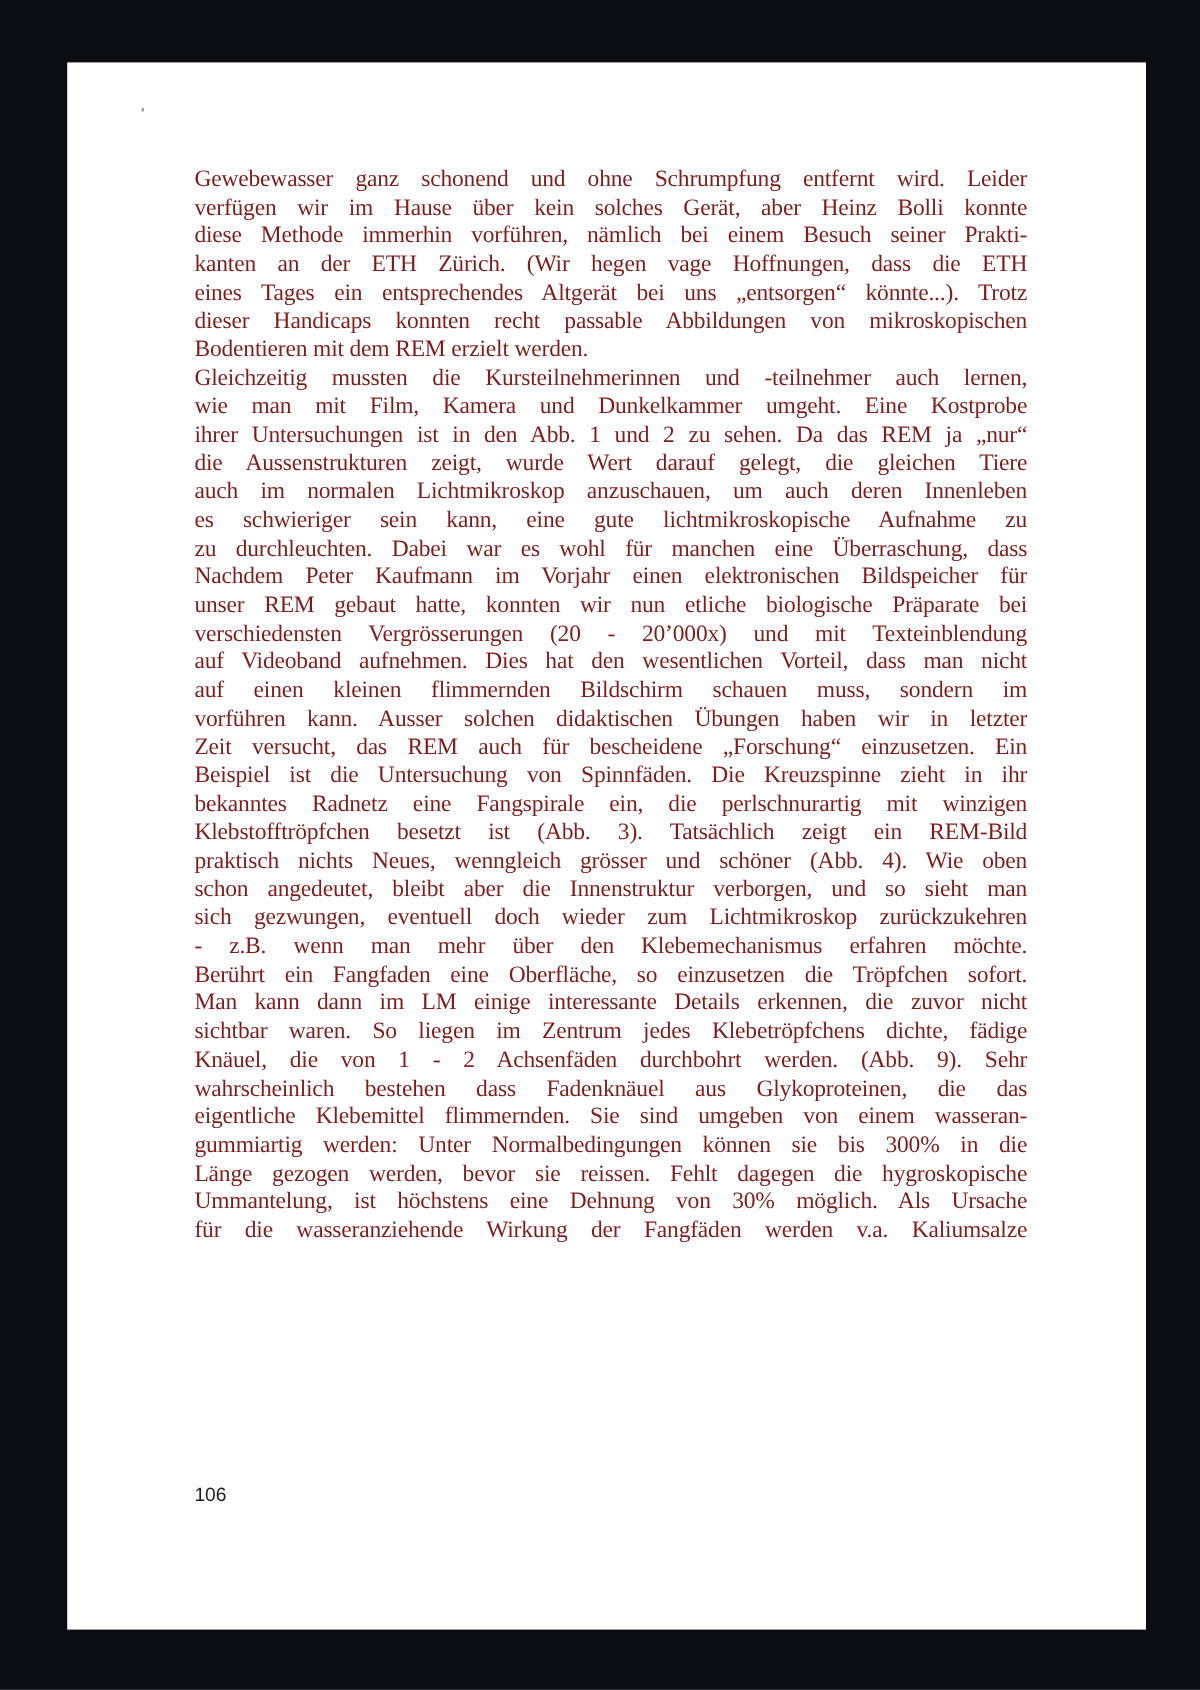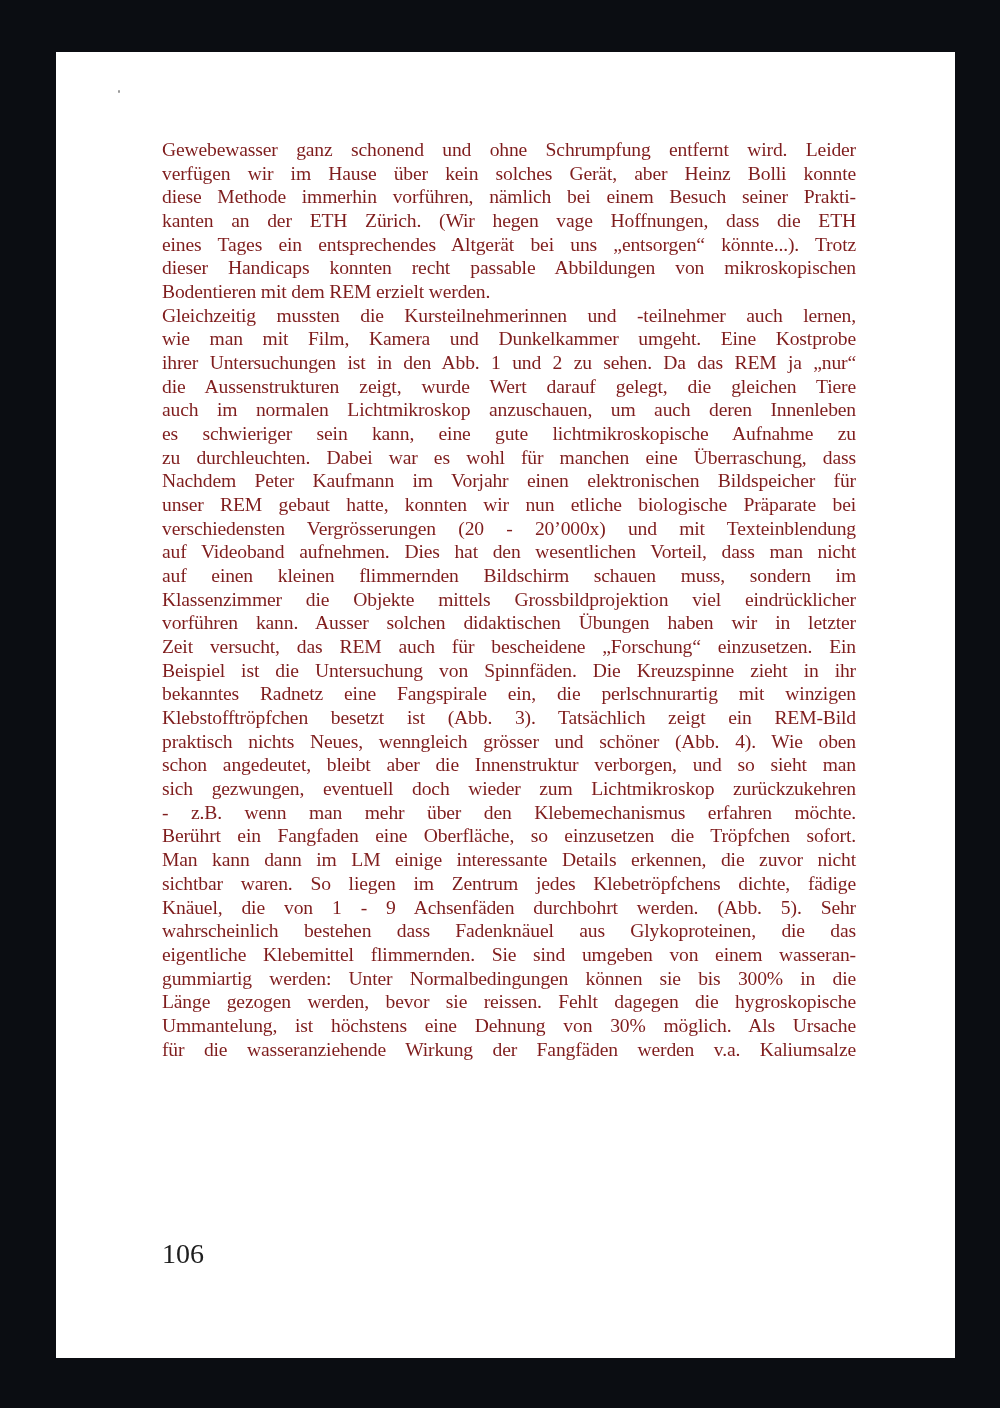--- a/index.html
+++ b/index.html
@@ -48,22 +48,22 @@
     .line.last {
       text-align-last: left;
     }
     .line em {
       font-style: italic;
     }
     .page-number {
       position: absolute;
       left: 106px;
       top: 1186px;
-      font-family: Liberation Serif, serif;
-      font-size: 28px;
+      font-family: Liberation Sans, sans-serif;
+      font-size: 16px;
       color: #1e1e1e;
     }
   </style>
 </head>
 <body>
 
 <div class="page">
   <span class="speck"></span>
 
   <div class="text-block">
@@ -87,34 +87,33 @@
       <span class="line">es schwieriger sein kann, eine gute lichtmikroskopische Aufnahme zu</span>
       <span class="line">zu durchleuchten. Dabei war es wohl für manchen eine Überraschung, dass</span>
     </div>
 
     <div>
       <span class="line">Nachdem Peter Kaufmann im Vorjahr einen elektronischen Bildspeicher für</span>
       <span class="line">unser REM gebaut hatte, konnten wir nun etliche biologische Präparate bei</span>
       <span class="line">verschiedensten Vergrösserungen (20 - 20’000x) und mit Texteinblendung</span>
       <span class="line">auf Videoband aufnehmen. Dies hat den wesentlichen Vorteil, dass man nicht</span>
       <span class="line">auf einen kleinen flimmernden Bildschirm schauen muss, sondern im</span>
-      <span class="line">Klassenzimmer die Objekte mittels Grossbildprojektion viel eindrücklicher</span>
       <span class="line">vorführen kann. Ausser solchen didaktischen Übungen haben wir in letzter</span>
       <span class="line">Zeit versucht, das REM auch für bescheidene „Forschung“ einzusetzen. Ein</span>
       <span class="line">Beispiel ist die Untersuchung von Spinnfäden. Die Kreuzspinne zieht in ihr</span>
       <span class="line">bekanntes Radnetz eine Fangspirale ein, die perlschnurartig mit winzigen</span>
       <span class="line">Klebstofftröpfchen besetzt ist (Abb. 3). Tatsächlich zeigt ein REM-Bild</span>
       <span class="line">praktisch nichts Neues, wenngleich grösser und schöner (Abb. 4). Wie oben</span>
       <span class="line">schon angedeutet, bleibt aber die Innenstruktur verborgen, und so sieht man</span>
       <span class="line">sich gezwungen, eventuell doch wieder zum Lichtmikroskop zurückzukehren</span>
       <span class="line">- z.B. wenn man mehr über den Klebemechanismus erfahren möchte.</span>
       <span class="line">Berührt ein Fangfaden eine Oberfläche, so einzusetzen die Tröpfchen sofort.</span>
       <span class="line">Man kann dann im LM einige interessante Details erkennen, die zuvor nicht</span>
       <span class="line">sichtbar waren. So liegen im Zentrum jedes Klebetröpfchens dichte, fädige</span>
-      <span class="line">Knäuel, die von 1 - 9 Achsenfäden durchbohrt werden. (Abb. 5). Sehr</span>
+      <span class="line">Knäuel, die von 1 - 2 Achsenfäden durchbohrt werden. (Abb. 9). Sehr</span>
       <span class="line">wahrscheinlich bestehen dass Fadenknäuel aus Glykoproteinen, die das</span>
       <span class="line">eigentliche Klebemittel flimmernden. Sie sind umgeben von einem wasseran-</span>
       <span class="line">gummiartig werden: Unter Normalbedingungen können sie bis 300% in die</span>
       <span class="line">Länge gezogen werden, bevor sie reissen. Fehlt dagegen die hygroskopische</span>
       <span class="line">Ummantelung, ist höchstens eine Dehnung von 30% möglich. Als Ursache</span>
       <span class="line">für die wasseranziehende Wirkung der Fangfäden werden v.a. Kaliumsalze</span>
     </div>
   </div>
 
   <div class="page-number">106</div>

